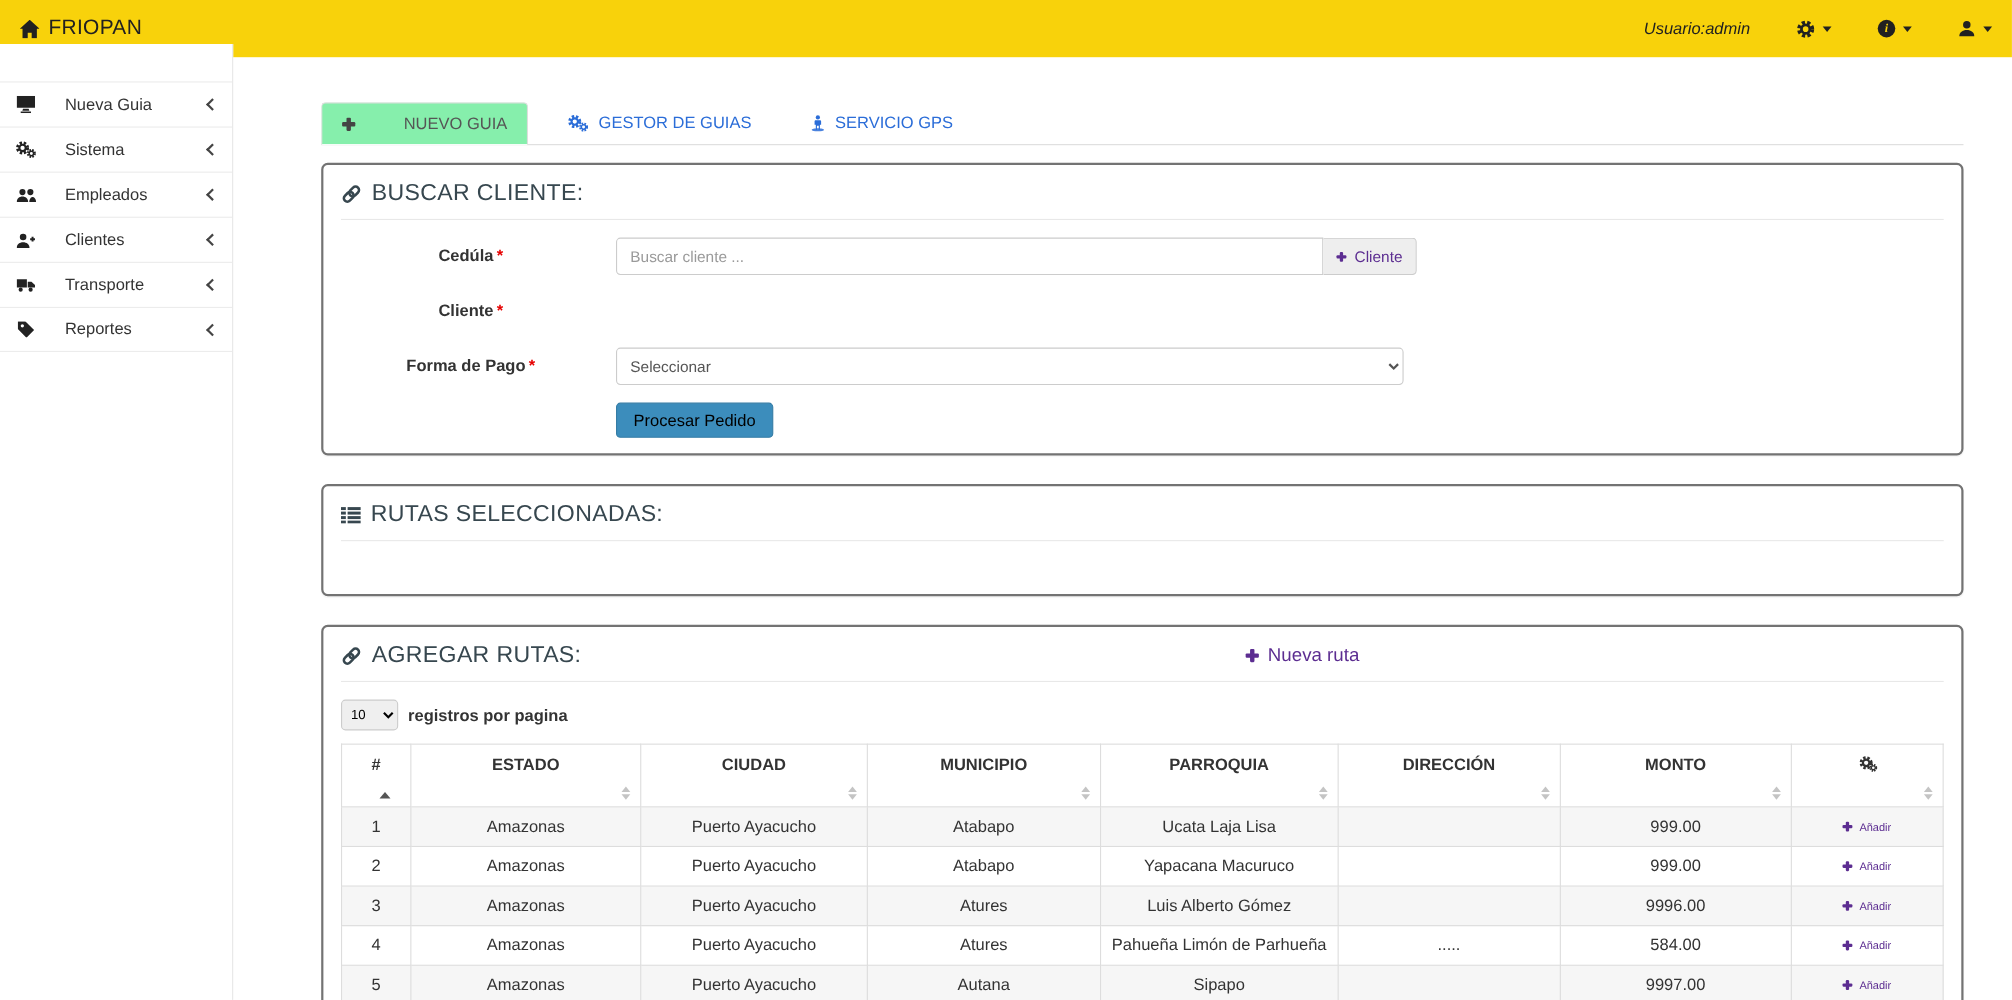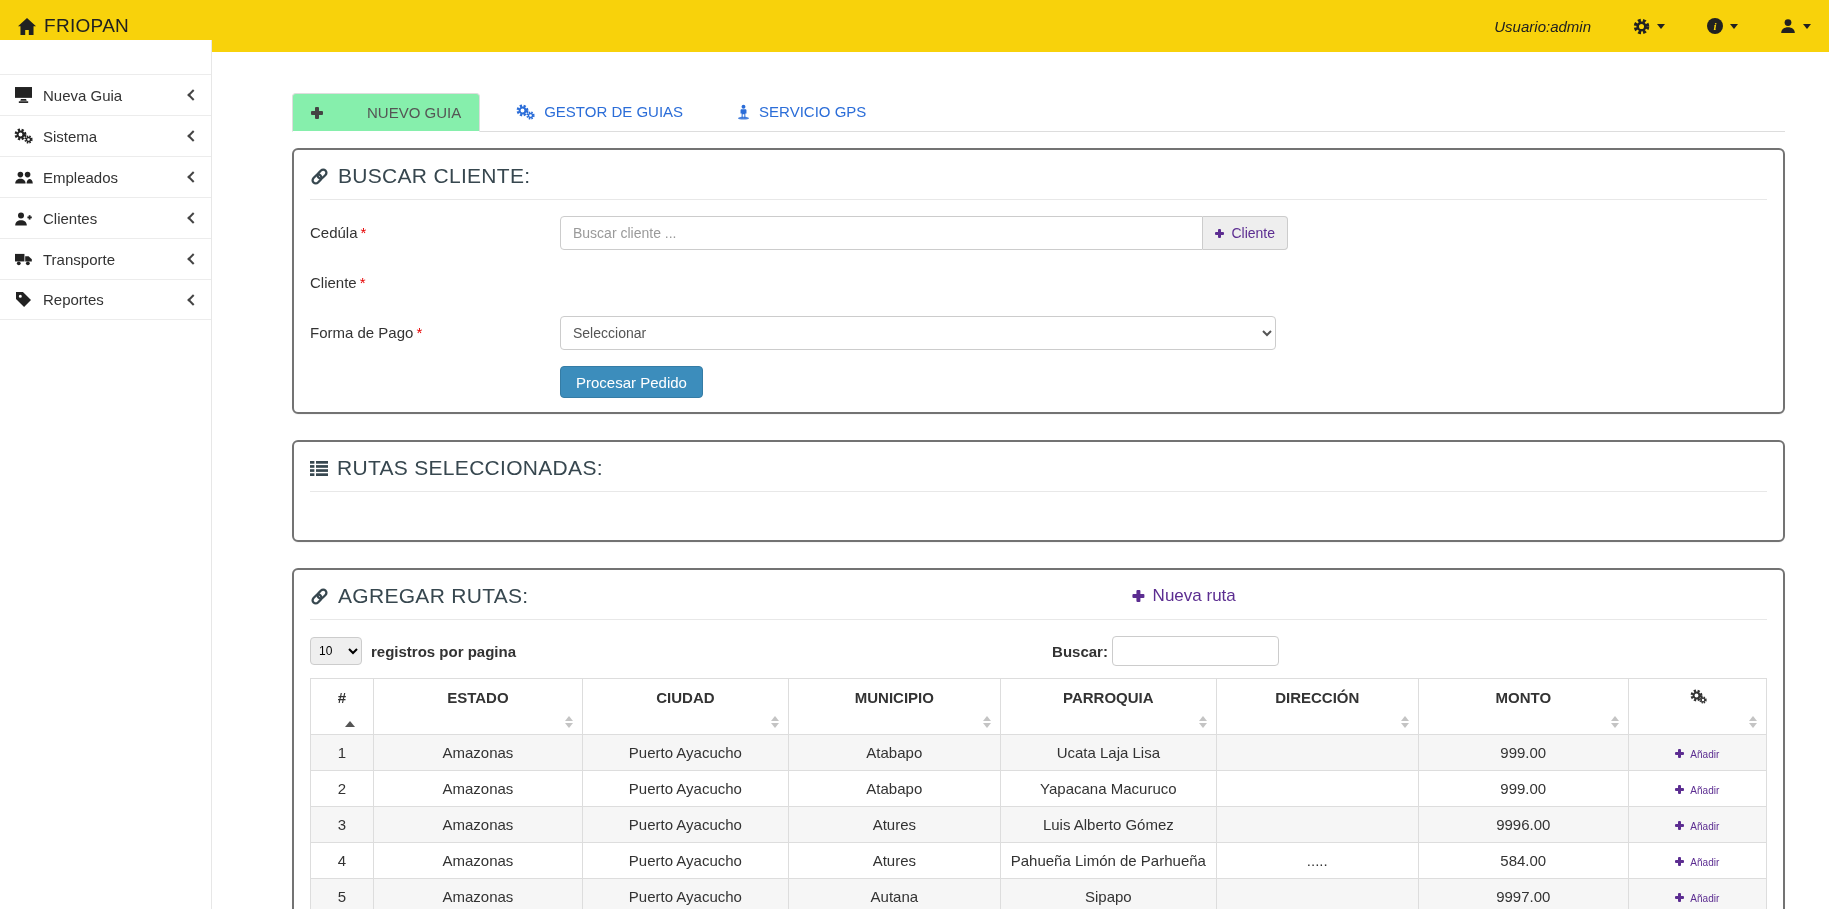--- a/index.html
+++ b/index.html
@@ -25,50 +25,50 @@
 
   
   .navbar{height:52px; background:var(--navbar-bg); display:flex; align-items:center; padding:0 18px; color:var(--navbar-text);}
   .brand{display:flex; align-items:center; gap:8px; font-size:19px; letter-spacing:.3px; cursor:pointer;}
   .navbar-right{margin-left:auto; display:flex; align-items:center; gap:42px;}
   .user-label{font-style:italic; font-size:15px;}
   .nav-icon-group{display:flex; align-items:center; cursor:pointer;}
 
   
   .sidebar{position:absolute; top:40px; left:0; bottom:0; width:212px; background:#fff; border-right:1px solid #e7e7e7; padding-top:34px;}
-  .side-item{display:flex; align-items:center; gap:10px; height:41px; padding:0 14px; border-top:1px solid #ececec; font-size:15px; color:#333; cursor:pointer;}
+  .side-item{display:flex; align-items:center; gap:26px; height:41px; padding:0 14px; border-top:1px solid #ececec; font-size:15px; color:#333; cursor:pointer;}
   .side-item:last-child{border-bottom:1px solid #ececec;}
   .side-item .icn{width:19px; color:#222; display:inline-flex; justify-content:center;}
 
   
   .main{margin-left:212px; padding:40px 44px 0 80px;}
   .tabs{display:flex; align-items:flex-end; border-bottom:1px solid #ddd; margin-bottom:16px;}
   .tab{display:flex; align-items:center; gap:9px; height:39px; padding:0 18px; font-size:15px; cursor:pointer;}
   .tab.active{background:#86efac; border:1px solid #ddd; border-bottom:1px solid #fff; border-radius:4px 4px 0 0; color:#555; margin-bottom:-1px;gap:44px;}
   .tab.linktab{color:var(--link-blue); margin-left:18px;}
   .tab .gearblue{color:var(--link-blue);}
 
   .panel{border:2px solid #737373; border-radius:6px; padding:14px 16px; margin-bottom:26px; background:#fff; box-shadow:0 1px 1px rgba(0,0,0,.04);}
   .panel-title{display:flex; align-items:center; gap:9px; font-size:21px; font-weight:400; color:#37474f; letter-spacing:.3px;}
   .panel hr{border:none; border-top:1px solid #e8e8e8; margin:11px 0 16px;}
   .panel-head-row{display:flex; align-items:center; position:relative;}
   .nueva-ruta-link{position:absolute; left:60%; transform:translateX(-50%); display:flex; align-items:center; gap:8px; color:var(--accent-purple); font-size:17px; text-decoration:none; cursor:pointer;}
 
   
   .form-row{display:flex; margin-bottom:16px;}
-  .form-label{width:250px; padding-right:14px; text-align:left; font-weight:normal; font-size:15px; line-height:34px; color:#333;}
+  .form-label{width:250px; padding-right:14px; text-align:center; font-weight:bold; font-size:15px; line-height:34px; color:#333;}
   .req{color:var(--required-red); margin-left:3px;}
   .igroup{display:flex; width:728px;}
   .igroup input{flex:1; height:34px; border:1px solid #ccc; border-radius:4px 0 0 4px; padding:0 12px; font-size:14px; font-family:inherit; color:#333; outline:none;}
   .igroup input::placeholder{color:#9a9a9a;}
   .igroup input:disabled{background:#eee; cursor:not-allowed;}
   .addon-btn{display:flex; align-items:center; gap:7px; background:#eee; border:1px solid #ccc; border-left:none; border-radius:0 4px 4px 0; padding:0 12px; color:var(--accent-purple); font-size:14px; cursor:pointer;}
   .addon-icon{display:flex; align-items:center; justify-content:center; width:36px; background:#eee; border:1px solid #ccc; border-left:none; border-radius:0 4px 4px 0; color:#555;}
   select.form-select{width:716px; height:34px; border:1px solid #ccc; border-radius:4px; padding:0 8px; font-size:14px; font-family:inherit; color:#555; background:#fff;}
-  .btn-primary{margin-left:250px; height:32px; padding:0 15px; background:var(--button-blue); color:#ffffff; border:1px solid #357ca5; border-radius:4px; font-size:15px; font-family:inherit; cursor:pointer;}
+  .btn-primary{margin-left:250px; height:32px; padding:0 15px; background:var(--button-blue); color:#000000; border:1px solid #357ca5; border-radius:4px; font-size:15px; font-family:inherit; cursor:pointer;}
 
   .empty-body{min-height:18px;}
 
   
   .dt-controls{display:flex; align-items:center; margin:2px 0 12px;}
   .dt-length{display:flex; align-items:center; gap:9px; font-weight:bold;}
   .dt-length select{width:52px; height:28px; border:1px solid #ccc; border-radius:4px; font-size:12px; font-family:inherit; padding:0 4px;}
   .dt-filter{display:flex; align-items:center; gap:4px; margin-left:auto; margin-right:33.5%; font-weight:bold;}
   .dt-filter input{width:167px; height:30px; border:1px solid #ccc; border-radius:4px; padding:0 8px; font-size:14px; font-family:inherit; outline:none;}
 
@@ -335,24 +335,20 @@
         <span>Nueva ruta</span>
       </a>
     </div>
     <hr>
 
     <div class="dt-controls">
       <div class="dt-length">
         <select><option>10</option></select>
         <span>registros por pagina</span>
       </div>
-      <div class="dt-filter">
-        <span>Buscar:</span>
-        <input type="text" value="" style="">
-      </div>
     </div>
 
     <table class="dt">
       <colgroup>
         <col style="width:4.3%">
           <col style="width:14.4%">
           <col style="width:14.1%">
           <col style="width:14.6%">
         <col style="width:14.8%">
           <col style="width:13.9%">

